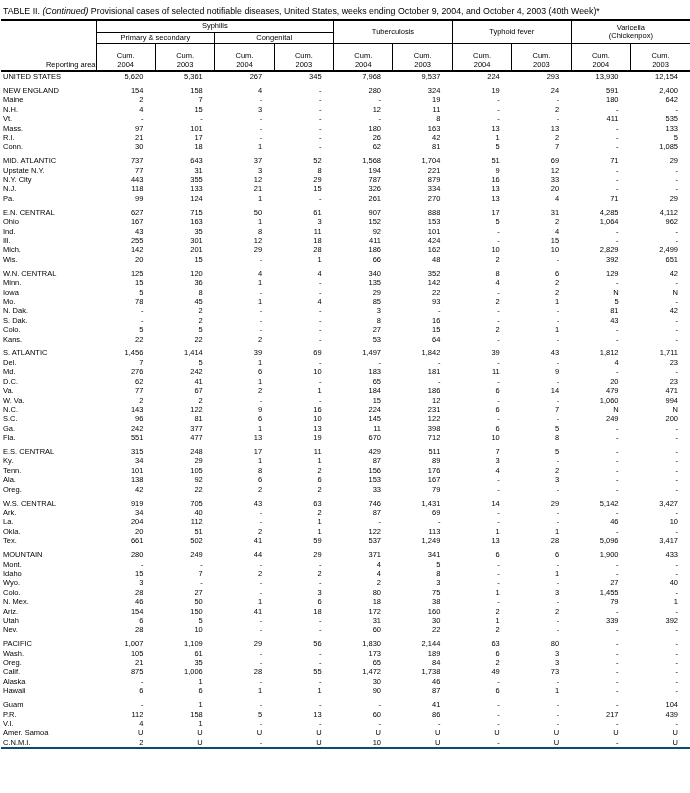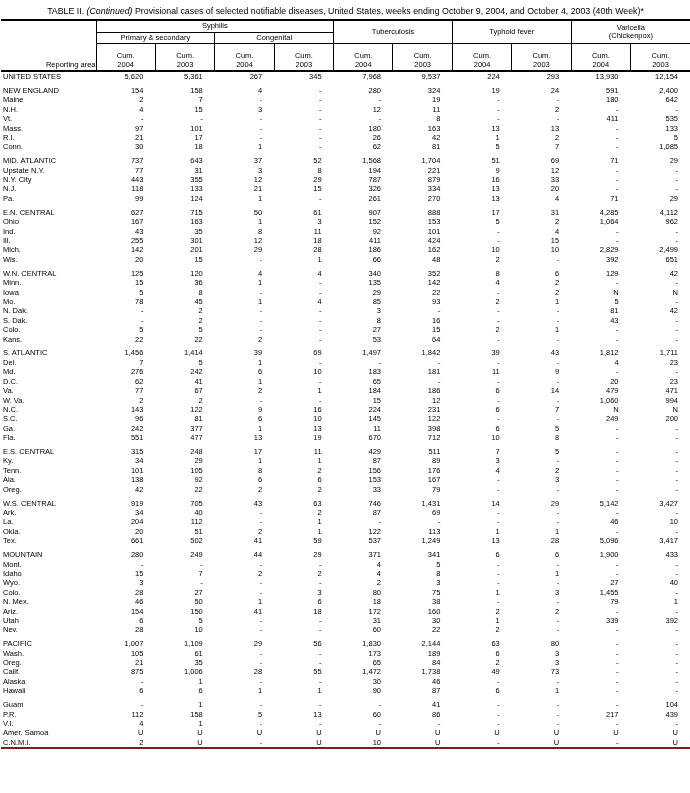--- a/index.html
+++ b/index.html
@@ -1,29 +1,29 @@
 <!DOCTYPE html>
 <html><head>
 <meta charset="utf-8">
 <style>
   html,body{margin:0;padding:0;background:#fff;}
   body{width:690px;height:793px;font-family:"Liberation Sans",sans-serif;color:#000;overflow:hidden;}
-  .title{font-size:8.8px;line-height:11px;padding:6px 2px 2px 3px;letter-spacing:0;text-align:center;}
+  .title{font-size:8.8px;line-height:11px;padding:6px 2px 2px 3px;letter-spacing:0;}
   .title .it{font-style:italic;}
   table{border-collapse:collapse;width:689px;table-layout:fixed;border-top:2px solid #000;margin-left:1px;}
   col.c-area{width:95px;}
   col.c-num{width:59.4px;}
   thead th{font-weight:normal;font-size:7.5px;line-height:8.5px;padding:1px 0;
            border-left:1px solid #000;border-right:1px solid #000;text-align:center;vertical-align:middle;}
   thead th.area-h{border-left:none;text-align:right;vertical-align:bottom;padding-left:2px;padding-bottom:1px;}
   thead th.no-r{border-right:none;}
   thead th.grp{border-bottom:1px solid #000;}
   thead tr.cum-row th{vertical-align:bottom;padding-bottom:1px;height:24px;}
   thead{border-bottom:2px solid #000;}
-  tbody{border-bottom:2px solid #7f1d1d;}
+  tbody{border-bottom:2px solid #0c4a6e;}
   tbody td{font-size:7.5px;line-height:9.4px;padding:0;white-space:nowrap;}
   td.area{text-align:left;padding-left:2px;}
   td.num{text-align:right;padding-right:12px;}
   tr.section-start td{padding-top:4.5px;}
   .footnotes{font-size:7.5px;line-height:9.5px;padding:3px 0 0 3px;}
   .fn1 span{display:inline-block;}
   .fn-n{width:97px;}
   .fn-u{width:110px;}
   .fn2{padding-left:3px;}
 </style>

